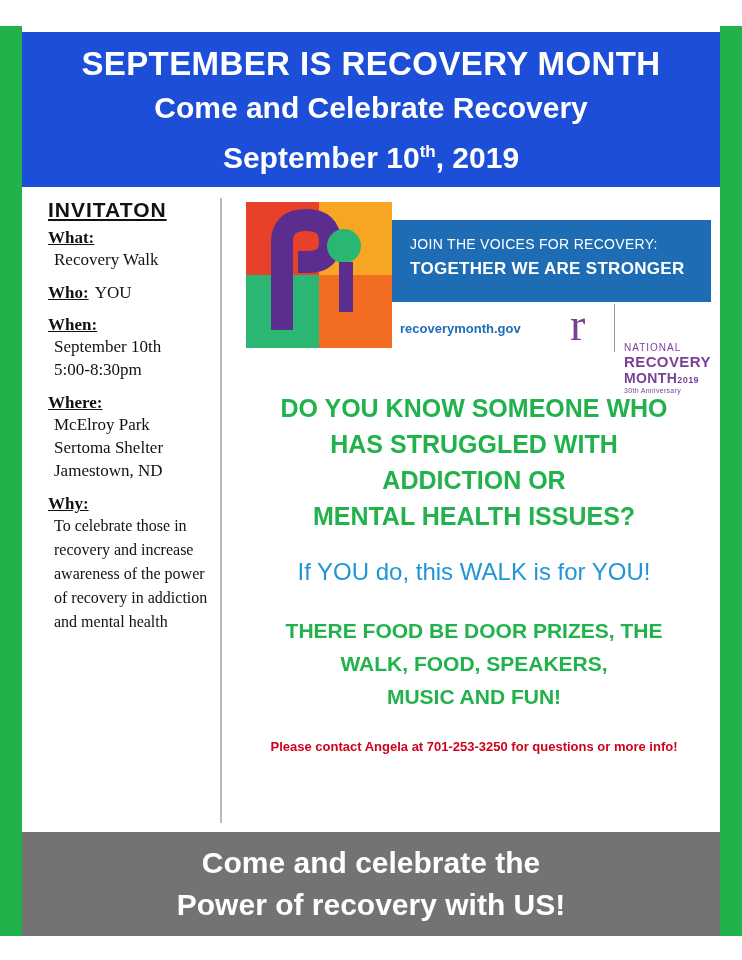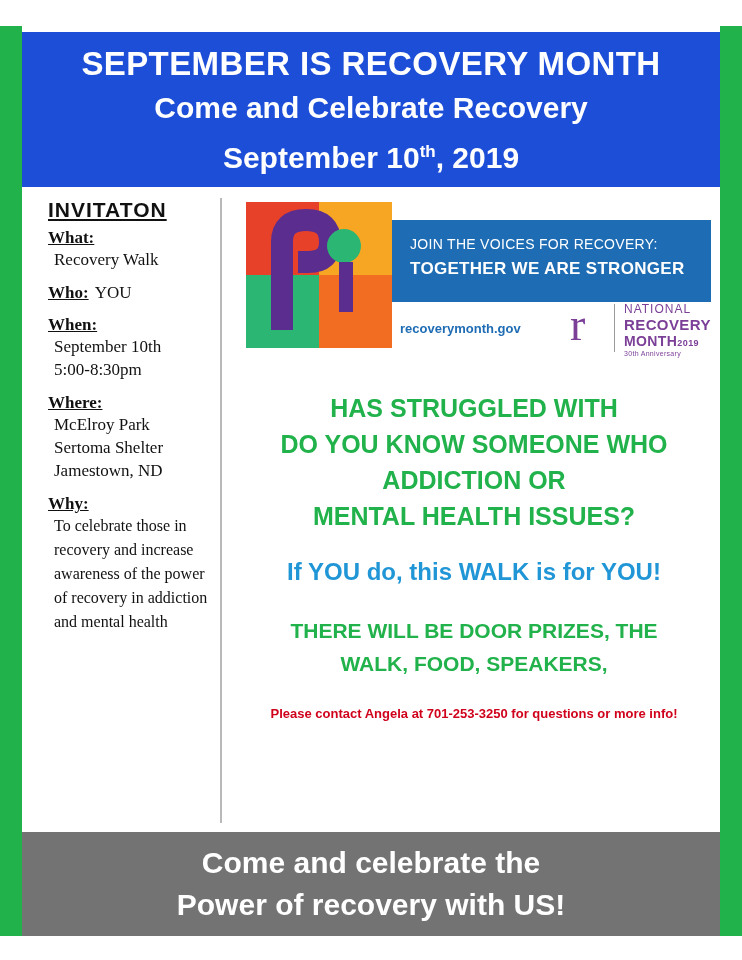--- a/index.html
+++ b/index.html
@@ -197,41 +197,41 @@
     position: absolute;
     left: 44px; top: 4px;
     width: 1px; height: 48px;
     background: #9a9a9a;
   }
   .nrm-text {
     position: absolute;
     left: 54px; top: 2px;
     color: #7b3f98;
   }
-  .nrm-text .n1 { font-size: 12px; letter-spacing: 1px; }
+  .nrm-text .n1 { font-size: 10px; letter-spacing: 1px; margin-top: 40px; }
   .nrm-text .n2 { font-size: 15px; font-weight: bold; letter-spacing: 0.4px; }
   .nrm-text .n3 { font-size: 14px; font-weight: bold; letter-spacing: 0.4px; }
   .nrm-text .n3 .yr { font-size: 9px; }
   .nrm-text .n4 { font-size: 7px; letter-spacing: 0.3px; margin-top: 1px; }
 
   
   .msg-green {
     margin-top: 14px;
     text-align: center;
     color: #21b24b;
     font-size: 25px;
     font-weight: bold;
     line-height: 36px;
   }
   .msg-blue {
     margin-top: 22px;
     text-align: center;
     color: #2196d6;
     font-size: 24px;
-    font-weight: bold;
+    font-weight: normal;
     line-height: 32px;
   }
   .msg-green2 {
     margin-top: 26px;
     text-align: center;
     color: #21b24b;
     font-size: 21px;
     font-weight: bold;
     line-height: 33px;
   }
@@ -347,31 +347,32 @@
           <div class="nrm-text">
             <div class="n1">NATIONAL</div>
             <div class="n2">RECOVERY</div>
             <div class="n3"><span>MONTH</span><span class="yr">2019</span></div>
             <div class="n4">30th Anniversary</div>
           </div>
         </div>
       </div>
 
       <div class="msg-green">
+        <div>DO YOU KNOW SOMEONE WHO</div>
         <div>HAS STRUGGLED WITH</div>
-        <div>DO YOU KNOW SOMEONE WHO</div>
         <div>ADDICTION OR</div>
         <div>MENTAL HEALTH ISSUES?</div>
       </div>
 
       <div class="msg-blue">If YOU do, this WALK is for YOU!</div>
 
       <div class="msg-green2">
-        <div>THERE WILL BE DOOR PRIZES, THE</div>
+        <div>THERE FOOD BE DOOR PRIZES, THE</div>
         <div>WALK, FOOD, SPEAKERS,</div>
+        <div>MUSIC AND FUN!</div>
       </div>
 
       <div class="msg-contact">Please contact Angela at 701-253-3250 for questions or more info!</div>
     </div>
   </div>
 
   <div class="footer-band">
     <div class="footer-line">Come and celebrate the</div>
     <div class="footer-line">Power of recovery with US!</div>
   </div>

